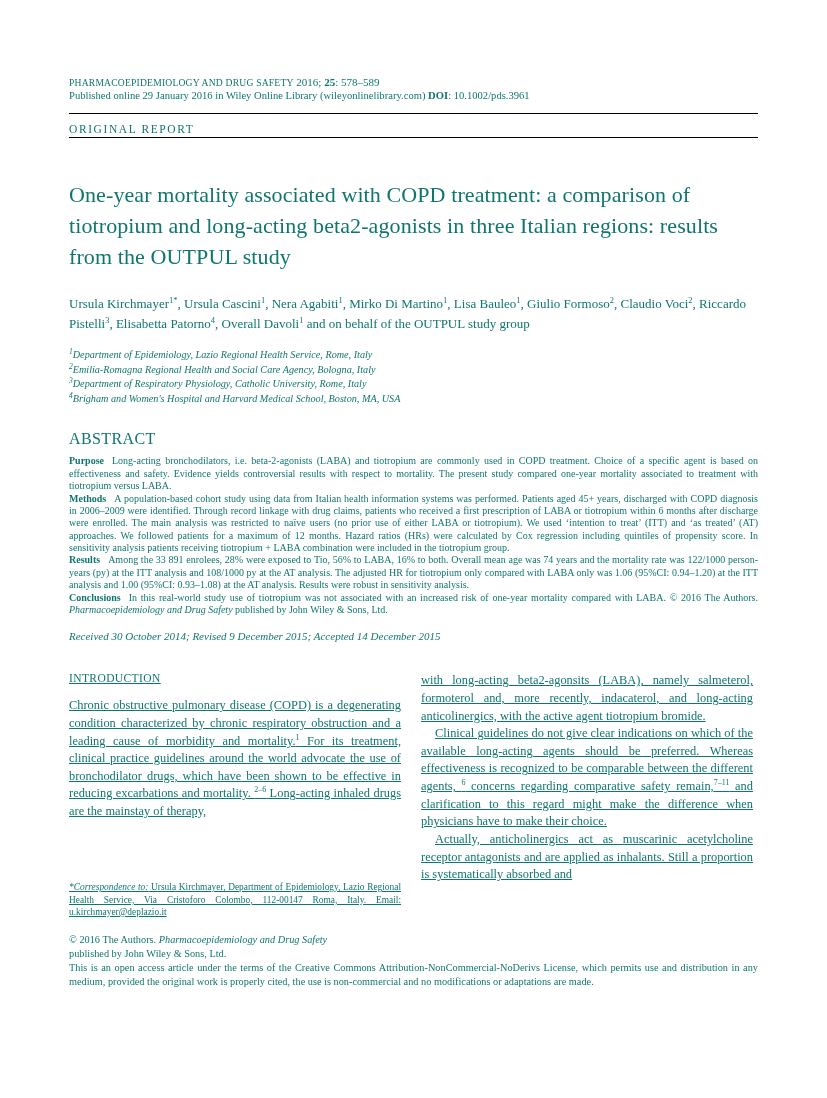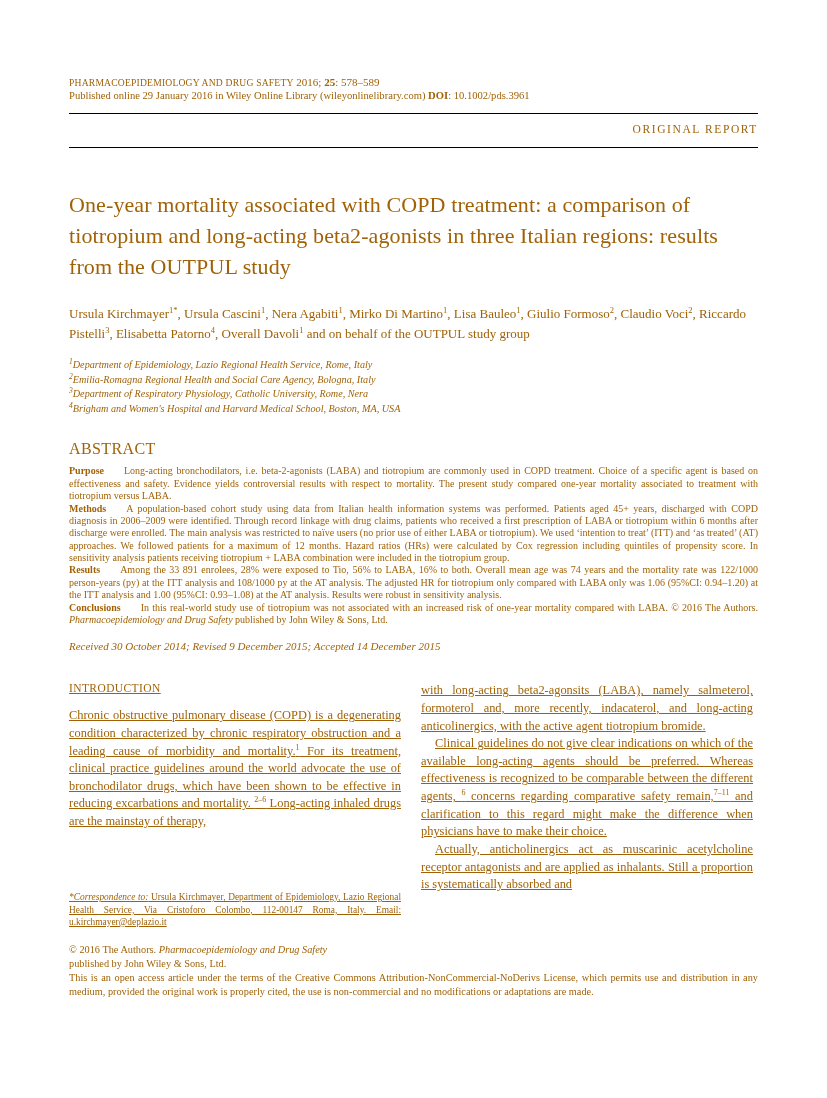--- a/index.html
+++ b/index.html
@@ -1,48 +1,48 @@
 <!DOCTYPE html>
 <html><head>
 <meta charset="utf-8">
 <style>
   * { margin: 0; padding: 0; box-sizing: border-box; }
   html, body { background: #ffffff; }
   .page {
     width: 827px; height: 1098px;
-    background: #ffffff; color: #a16207;
+    background: #ffffff; color: #0f766e;
     font-family: "Liberation Serif", serif;
     padding: 76px 69px 0 69px;
     position: relative; overflow: hidden;
   }
   sup { line-height: 0; }
 
   
   .journal-line { font-size: 11px; white-space: nowrap; }
   .journal-name { font-size: 9.6px; letter-spacing: .2px; }
   .published-line { font-size: 10.6px; margin-top: 2px; }
   .banner {
     margin-top: 12px;
     border-top: 1px solid #000; border-bottom: 1px solid #000;
-    text-align: right; padding: 5px 0 10px;
+    text-align: left; padding: 5px 0 0;
   }
   .banner-label { font-size: 11.5px; letter-spacing: 1.6px; }
 
   
   .title { margin-top: 42px; font-size: 22px; font-weight: 400; line-height: 1.4; letter-spacing: .1px; }
   .authors { margin-top: 22px; font-size: 13px; line-height: 1.5; }
   .authors sup { font-size: 8.5px; }
   .affiliations { margin-top: 15px; font-style: italic; font-size: 10.2px; line-height: 1.42; }
   .affiliations sup { font-size: 7.5px; }
 
   
   .abstract { margin-top: 24px; }
   .abstract-heading { font-size: 16px; font-weight: 400; letter-spacing: .4px; margin-bottom: 7px; }
   .abs-p { font-size: 10px; line-height: 1.24; text-align: justify; }
-  .abs-label { font-weight: 700; padding-right: 20px; }
+  .abs-label { font-weight: 700; padding-right: 8px; }
   .keywords { margin-top: 16px; font-size: 10.2px; }
   .keywords-label { font-size: 9.2px; letter-spacing: .3px; }
   .dates { margin-top: 14px; font-size: 11px; font-style: italic; }
 
   
   .columns { margin-top: 30px; display: flex; gap: 20px; height: 246px; text-decoration: underline; }
   .col { width: 332px; }
   .col-left { display: flex; flex-direction: column; }
   .section-heading { font-size: 11.5px; font-weight: 400; letter-spacing: .4px; margin-bottom: 13px; }
   .body-p { font-size: 12.4px; line-height: 1.42; text-align: justify; }
@@ -76,21 +76,21 @@
 <span><span>Giulio Formoso</span><sup>2</sup><span>,</span></span>
 <span><span>Claudio Voci</span><sup>2</sup><span>,</span></span>
 <span><span>Riccardo Pistelli</span><sup>3</sup><span>,</span></span>
 <span><span>Elisabetta Patorno</span><sup>4</sup><span>,</span></span>
 <span><span>Overall Davoli</span><sup>1</sup><span></span></span>
 <span>and on behalf of the OUTPUL study group</span></p>
 
   <div class="affiliations">
     <div><sup>1</sup><span>Department of Epidemiology, Lazio Regional Health Service, Rome, Italy</span></div>
     <div><sup>2</sup><span>Emilia-Romagna Regional Health and Social Care Agency, Bologna, Italy</span></div>
-    <div><sup>3</sup><span>Department of Respiratory Physiology, Catholic University, Rome, Nera</span></div>
+    <div><sup>3</sup><span>Department of Respiratory Physiology, Catholic University, Rome, Italy</span></div>
     <div><sup>4</sup><span>Brigham and Women's Hospital and Harvard Medical School, Boston, MA, USA</span></div>
   </div>
 
   <section class="abstract">
     <h2 class="abstract-heading">ABSTRACT</h2>
     <p class="abs-p"><b class="abs-label">Purpose</b><span>Long-acting bronchodilators, i.e. beta-2-agonists (LABA) and tiotropium are commonly used in COPD treatment. Choice of a specific agent is based on effectiveness and safety. Evidence yields controversial results with respect to mortality. The present study compared one-year mortality associated to treatment with tiotropium versus LABA.</span></p>
     <p class="abs-p"><b class="abs-label">Methods</b><span>A population-based cohort study using data from Italian health information systems was performed. Patients aged 45+ years, discharged with COPD diagnosis in 2006–2009 were identified. Through record linkage with drug claims, patients who received a first prescription of LABA or tiotropium within 6 months after discharge were enrolled. The main analysis was restricted to naïve users (no prior use of either LABA or tiotropium). We used ‘intention to treat’ (ITT) and ‘as treated’ (AT) approaches. We followed patients for a maximum of 12 months. Hazard ratios (HRs) were calculated by Cox regression including quintiles of propensity score. In sensitivity analysis patients receiving tiotropium + LABA combination were included in the tiotropium group.</span></p>
     <p class="abs-p"><b class="abs-label">Results</b><span>Among the 33 891 enrolees, 28% were exposed to Tio, 56% to LABA, 16% to both. Overall mean age was 74 years and the mortality rate was 122/1000 person-years (py) at the ITT analysis and 108/1000 py at the AT analysis. The adjusted HR for tiotropium only compared with LABA only was 1.06 (95%CI: 0.94–1.20) at the ITT analysis and 1.00 (95%CI: 0.93–1.08) at the AT analysis. Results were robust in sensitivity analysis.</span></p>
     <p class="abs-p"><b class="abs-label">Conclusions</b><span>In this real-world study use of tiotropium was not associated with an increased risk of one-year mortality compared with LABA. © 2016 The Authors. </span><i>Pharmacoepidemiology and Drug Safety</i><span> published by John Wiley &amp; Sons, Ltd.</span></p>
     <p class="dates">Received 30 October 2014; Revised 9 December 2015; Accepted 14 December 2015</p>

